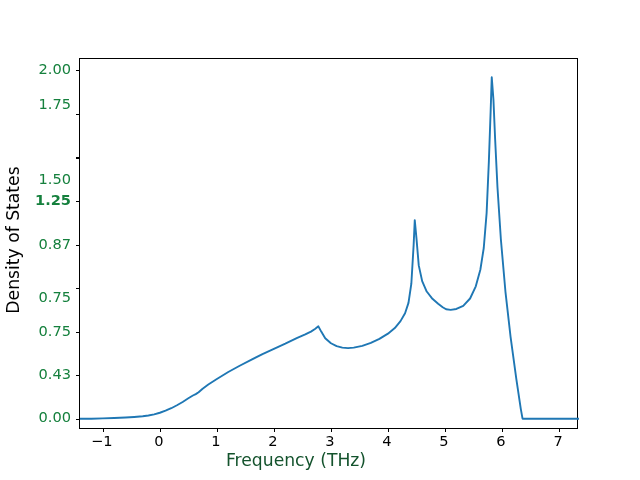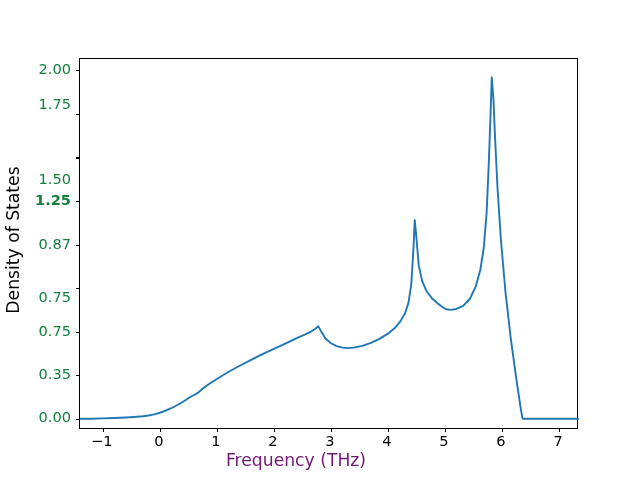--- a/index.html
+++ b/index.html
@@ -73,21 +73,21 @@
     line-height: 1;
   }
   
   #xlabel {
     position: absolute;
     left: 0;
     width: 592px;
     top: 452px;
     text-align: center;
     font-size: 17.2px;
-    color: #701a75;
+    color: #14532d;
     line-height: 1;
   }
   #ylabel {
     position: absolute;
     left: 0px;
     top: 0px;
     width: 480px;
     height: 26px;
     transform-origin: 0 0;
     transform: rotate(-90deg) translate(-480px, 0);
@@ -136,21 +136,21 @@
       <div class="xtick-label" style="left: 215.869px;">1</div>
       <div class="xtick-label" style="left: 272.897px;">2</div>
       <div class="xtick-label" style="left: 329.926px;">3</div>
       <div class="xtick-label" style="left: 386.954px;">4</div>
       <div class="xtick-label" style="left: 443.983px;">5</div>
       <div class="xtick-label" style="left: 501.011px;">6</div>
       <div class="xtick-label" style="left: 558.04px;">7</div>
     </div>
   <div id="ytick-labels">
       <div class="ytick-label" style="top: 417px;">0.00</div>
-      <div class="ytick-label" style="top: 374.134px;">0.35</div>
+      <div class="ytick-label" style="top: 374.134px;">0.43</div>
       <div class="ytick-label" style="top: 330.589px;">0.75</div>
       <div class="ytick-label" style="top: 287.045px; margin-top: 10px;">0.75</div>
       <div class="ytick-label" style="top: 243.5px;">0.87</div>
       <div class="ytick-label" style="top: 199.955px; font-weight: bold;">1.25</div>
       <div class="ytick-label" style="top: 159px; margin-top: 20px;">1.50</div>
       <div class="ytick-label" style="top: 104px; text-align: center;">1.75</div>
       <div class="ytick-label" style="top: 69.3216px;">2.00</div>
     </div>
 
   <div id="xlabel">Frequency (THz)</div>

